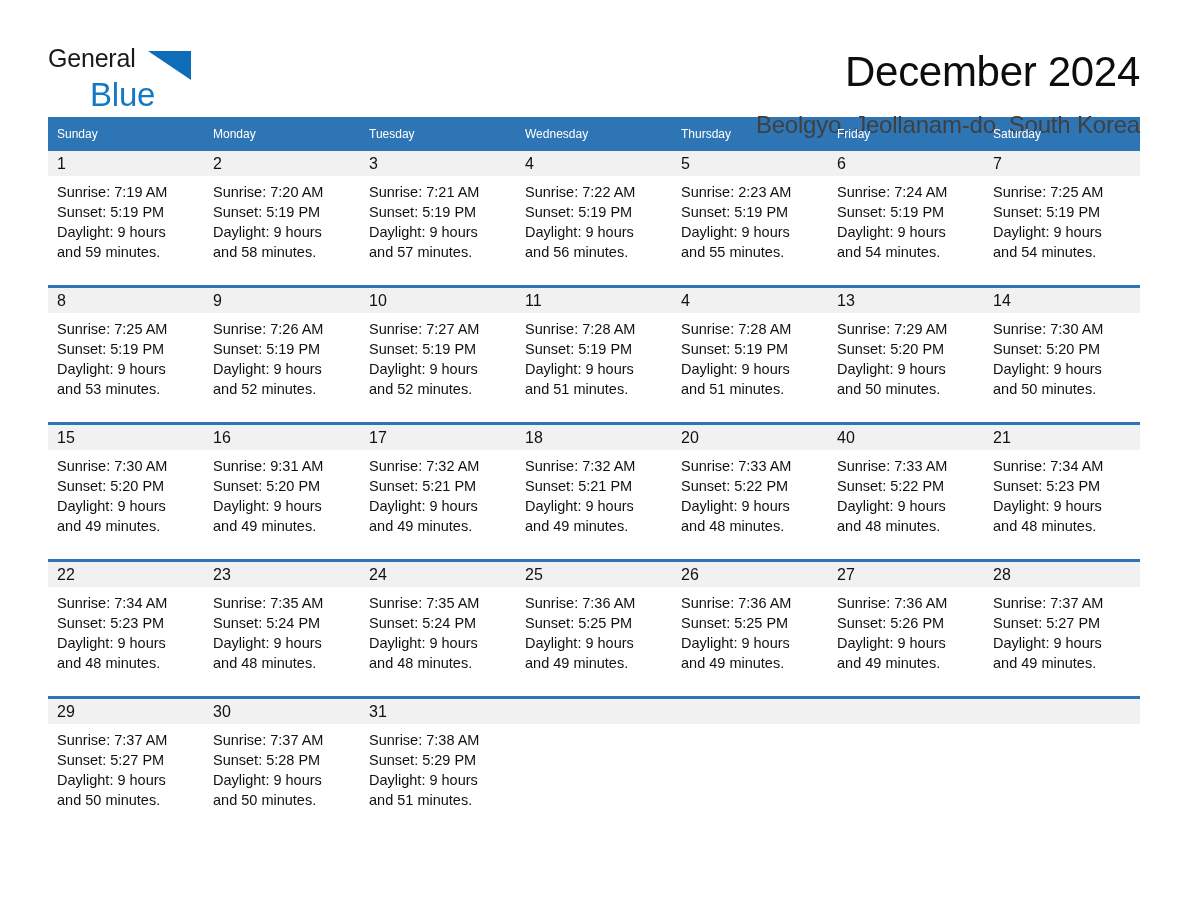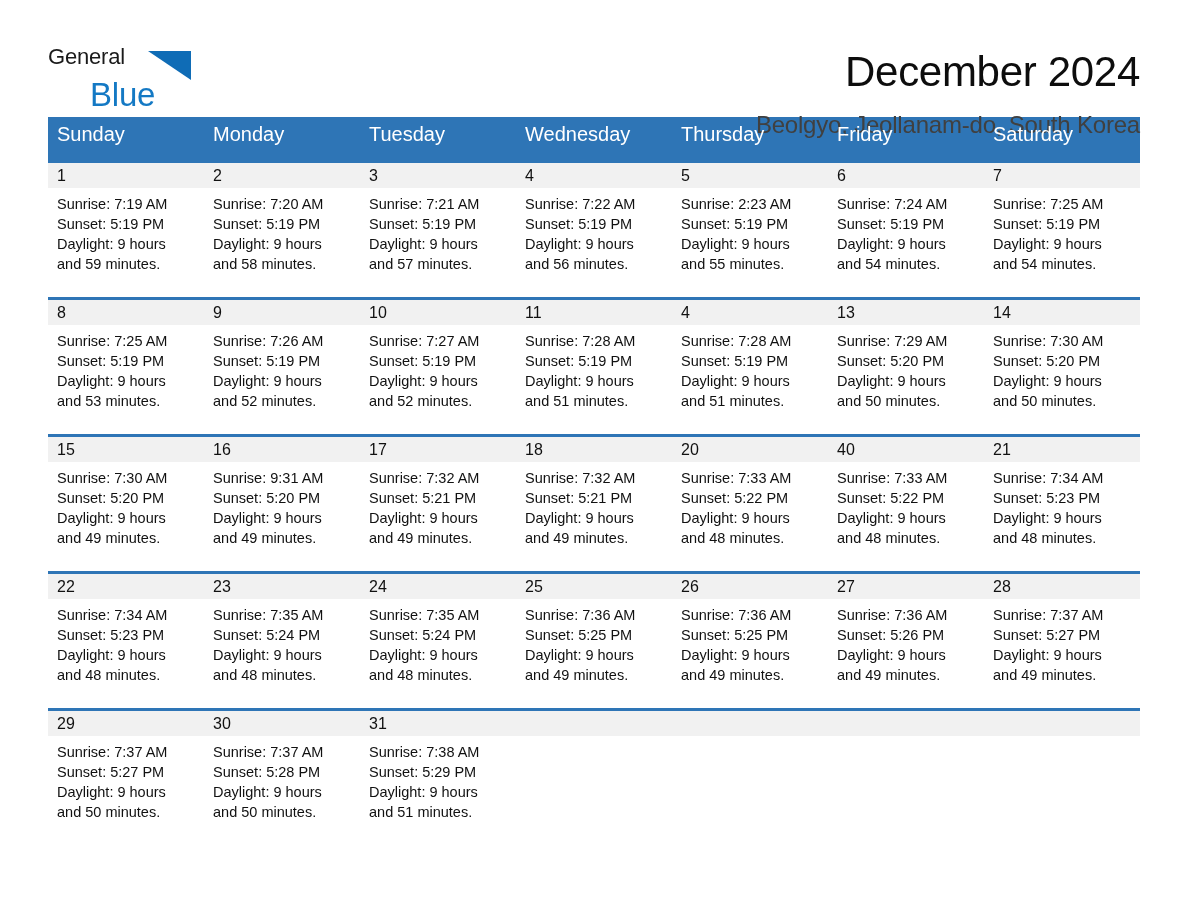--- a/index.html
+++ b/index.html
@@ -25,21 +25,21 @@
     padding-top: 46px;
     height: 104px;
   }
   .logo {
     position: relative;
     width: 150px;
     height: 66px;
     line-height: 1;
   }
   .logo-general {
-    font-size: 22px;
+    font-size: 25px;
     color: #1a1a1a;
     letter-spacing: -0.2px;
     display: block;
     height: 34px;
   }
   .logo-blue {
     font-size: 33px;
     color: #1479c4;
     letter-spacing: -0.2px;
     display: block;
@@ -74,23 +74,23 @@
 
   
   .calendar { width: 1092px; margin-top: 13px; }
   .weekday-row {
     display: grid;
     grid-template-columns: repeat(7, 1fr);
     background: #2e75b6;
   }
   .weekday {
     color: #ffffff;
-    font-size: 20px;
+    font-size: 12px;
     line-height: 18px;
-    padding: 8px 0 20px 9px;
+    padding: 8px 0 8px 9px;
   }
   .week {
     display: grid;
     grid-template-columns: repeat(7, 1fr);
     border-top: 3px solid #2e75b6;
   }
   .week:first-of-type { border-top: none; }
   .day-cell {
     min-height: 134px;
     padding-bottom: 16px;

